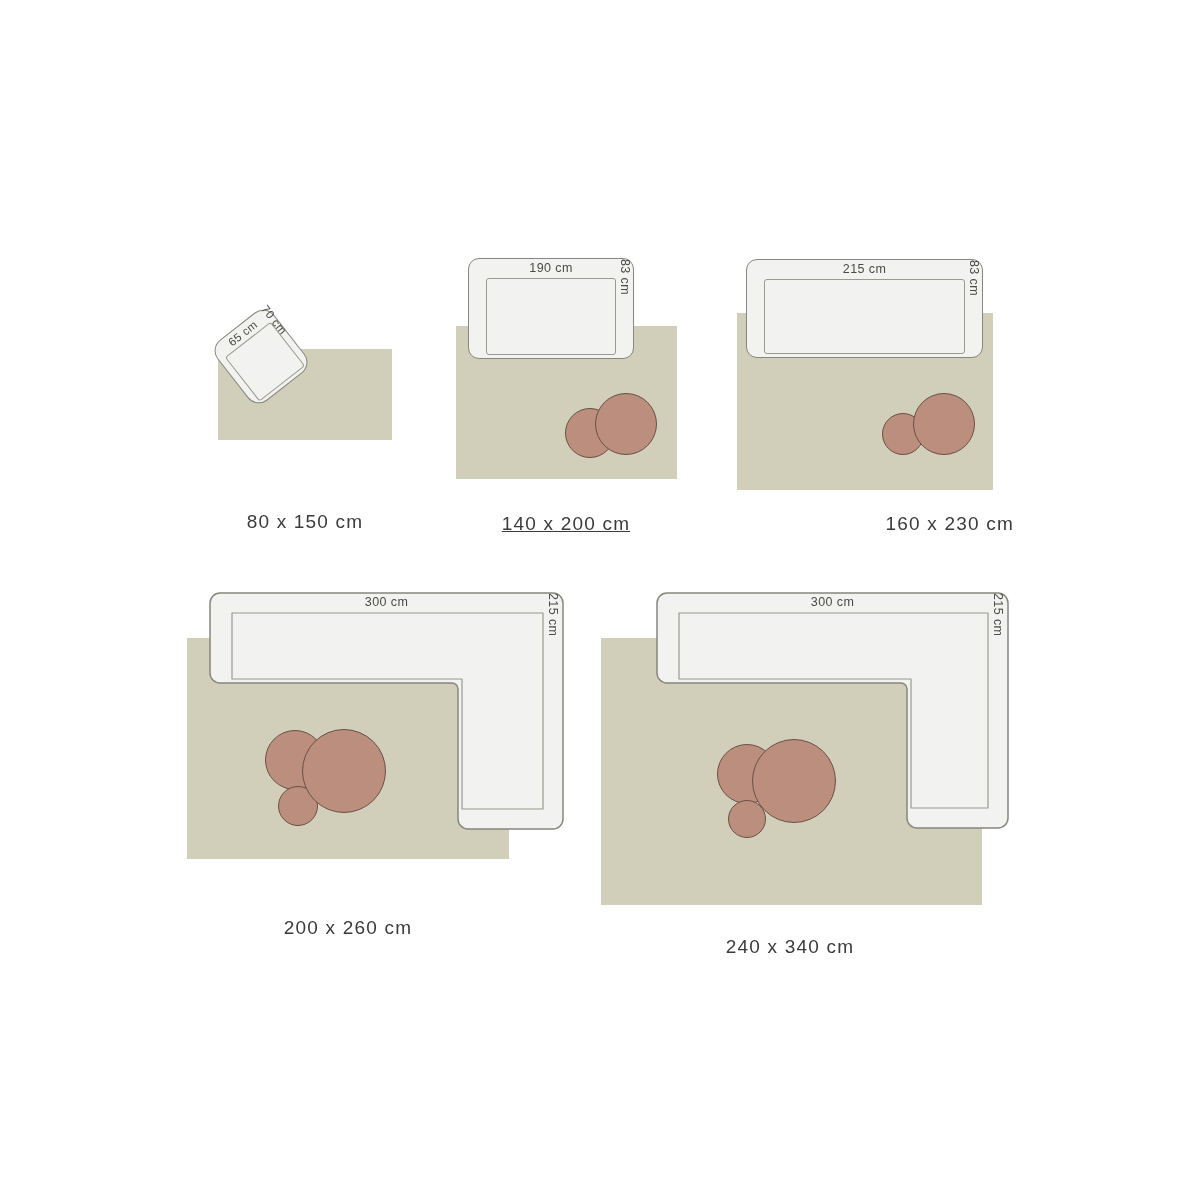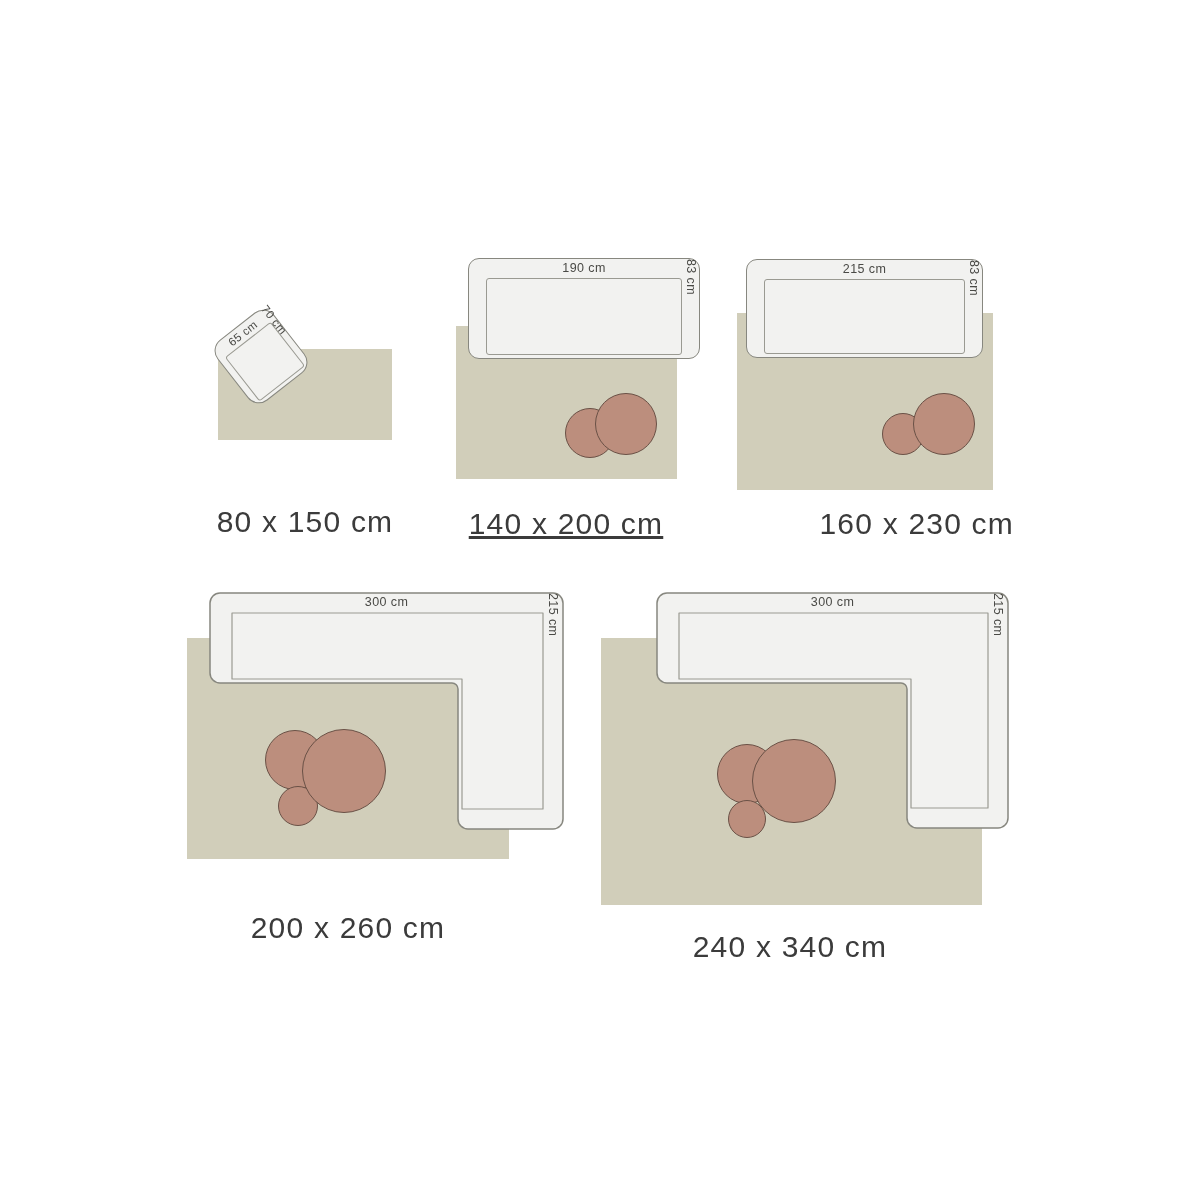--- a/index.html
+++ b/index.html
@@ -20,21 +20,21 @@
   .chair .seat{left:6px;right:6px;top:16px;bottom:3px;}
   .dim{font-size:12.5px;color:var(--dim-text,#4a4a46);letter-spacing:.4px;line-height:1;}
   .dim-top{position:absolute;top:3px;left:0;right:0;text-align:center;}
   .dim-side{position:absolute;top:0;bottom:0;right:2px;display:flex;align-items:center;
     writing-mode:vertical-rl;}
   .chair .dim{font-size:11.5px;}
   .chair .dim-side{right:-3px;}
   .lsofa{position:absolute;}
   .lsofa svg{position:absolute;left:0;top:0;overflow:visible;display:block;}
   .lsofa .dim-side{right:4px;}
-  .size-label{position:absolute;width:300px;text-align:center;font-size:30px;line-height:30px;
+  .size-label{position:absolute;width:300px;text-align:center;font-size:19px;line-height:30px;
     color:var(--label-text,#3b3b3b);letter-spacing:1.2px;}
 </style>
 </head>
 <body>
 
 <div class="stage">
 
   <div>
     <div class="rug" style="left:218px;top:349px;width:174px;height:91px;"></div>
     <div class="chair">
@@ -42,21 +42,21 @@
       <div class="dim dim-top">65 cm</div>
       <div class="dim dim-side">70 cm</div>
     </div>
     <div class="size-label" style="left:155px;top:507px;">80 x 150 cm</div>
   </div>
 
   <div>
     <div class="rug" style="left:456px;top:326px;width:221px;height:153px;"></div>
     <div class="table" style="left:565px;top:408px;width:50px;height:50px;"></div>
     <div class="table" style="left:595px;top:393px;width:62px;height:62px;"></div>
-    <div class="sofa" style="left:468px;top:258px;width:232px;height:101px;padding-left:36px;">
+    <div class="sofa" style="left:468px;top:258px;width:166px;height:101px;padding-left:36px;">
       <div class="seat"></div>
       <div class="dim dim-top">190 cm</div>
       <div class="dim dim-side">83 cm</div>
     </div>
     <div class="size-label" style="left:416px;top:509px;text-decoration:underline;">140 x 200 cm</div>
   </div>
 
   <div>
     <div class="rug" style="left:737px;top:313px;width:256px;height:177px;"></div>
     <div class="table" style="left:882px;top:413px;width:42px;height:42px;"></div>

